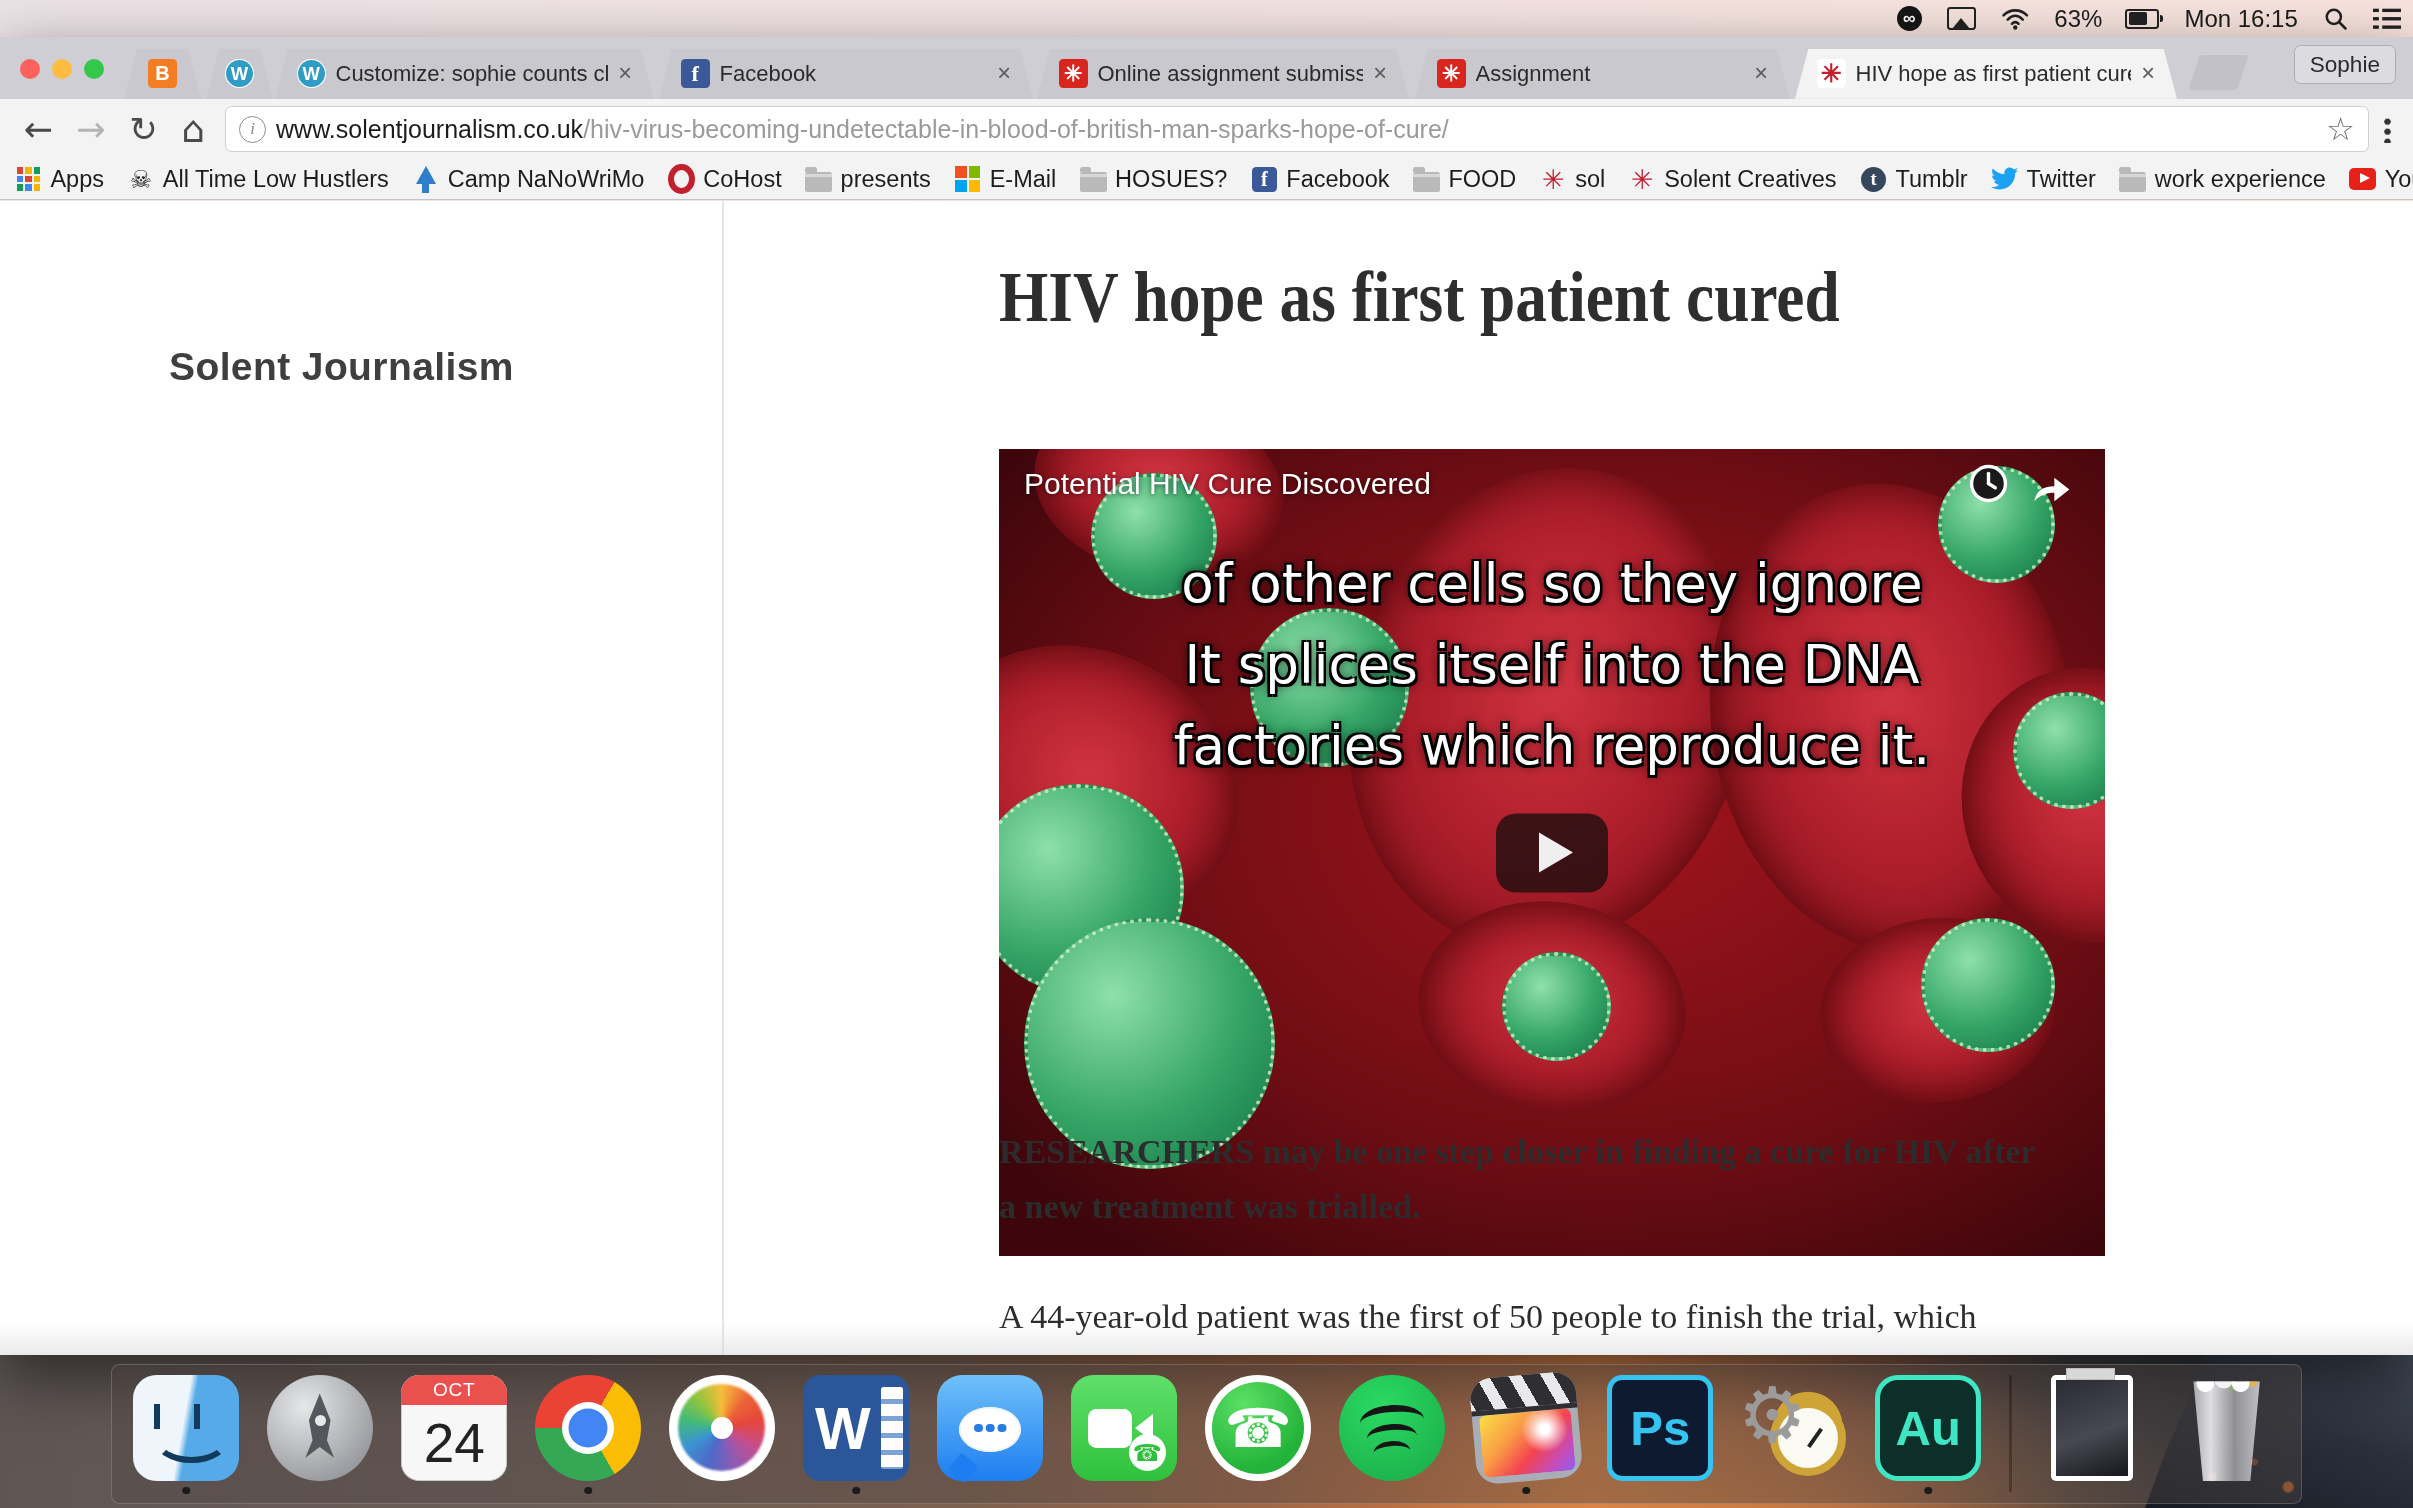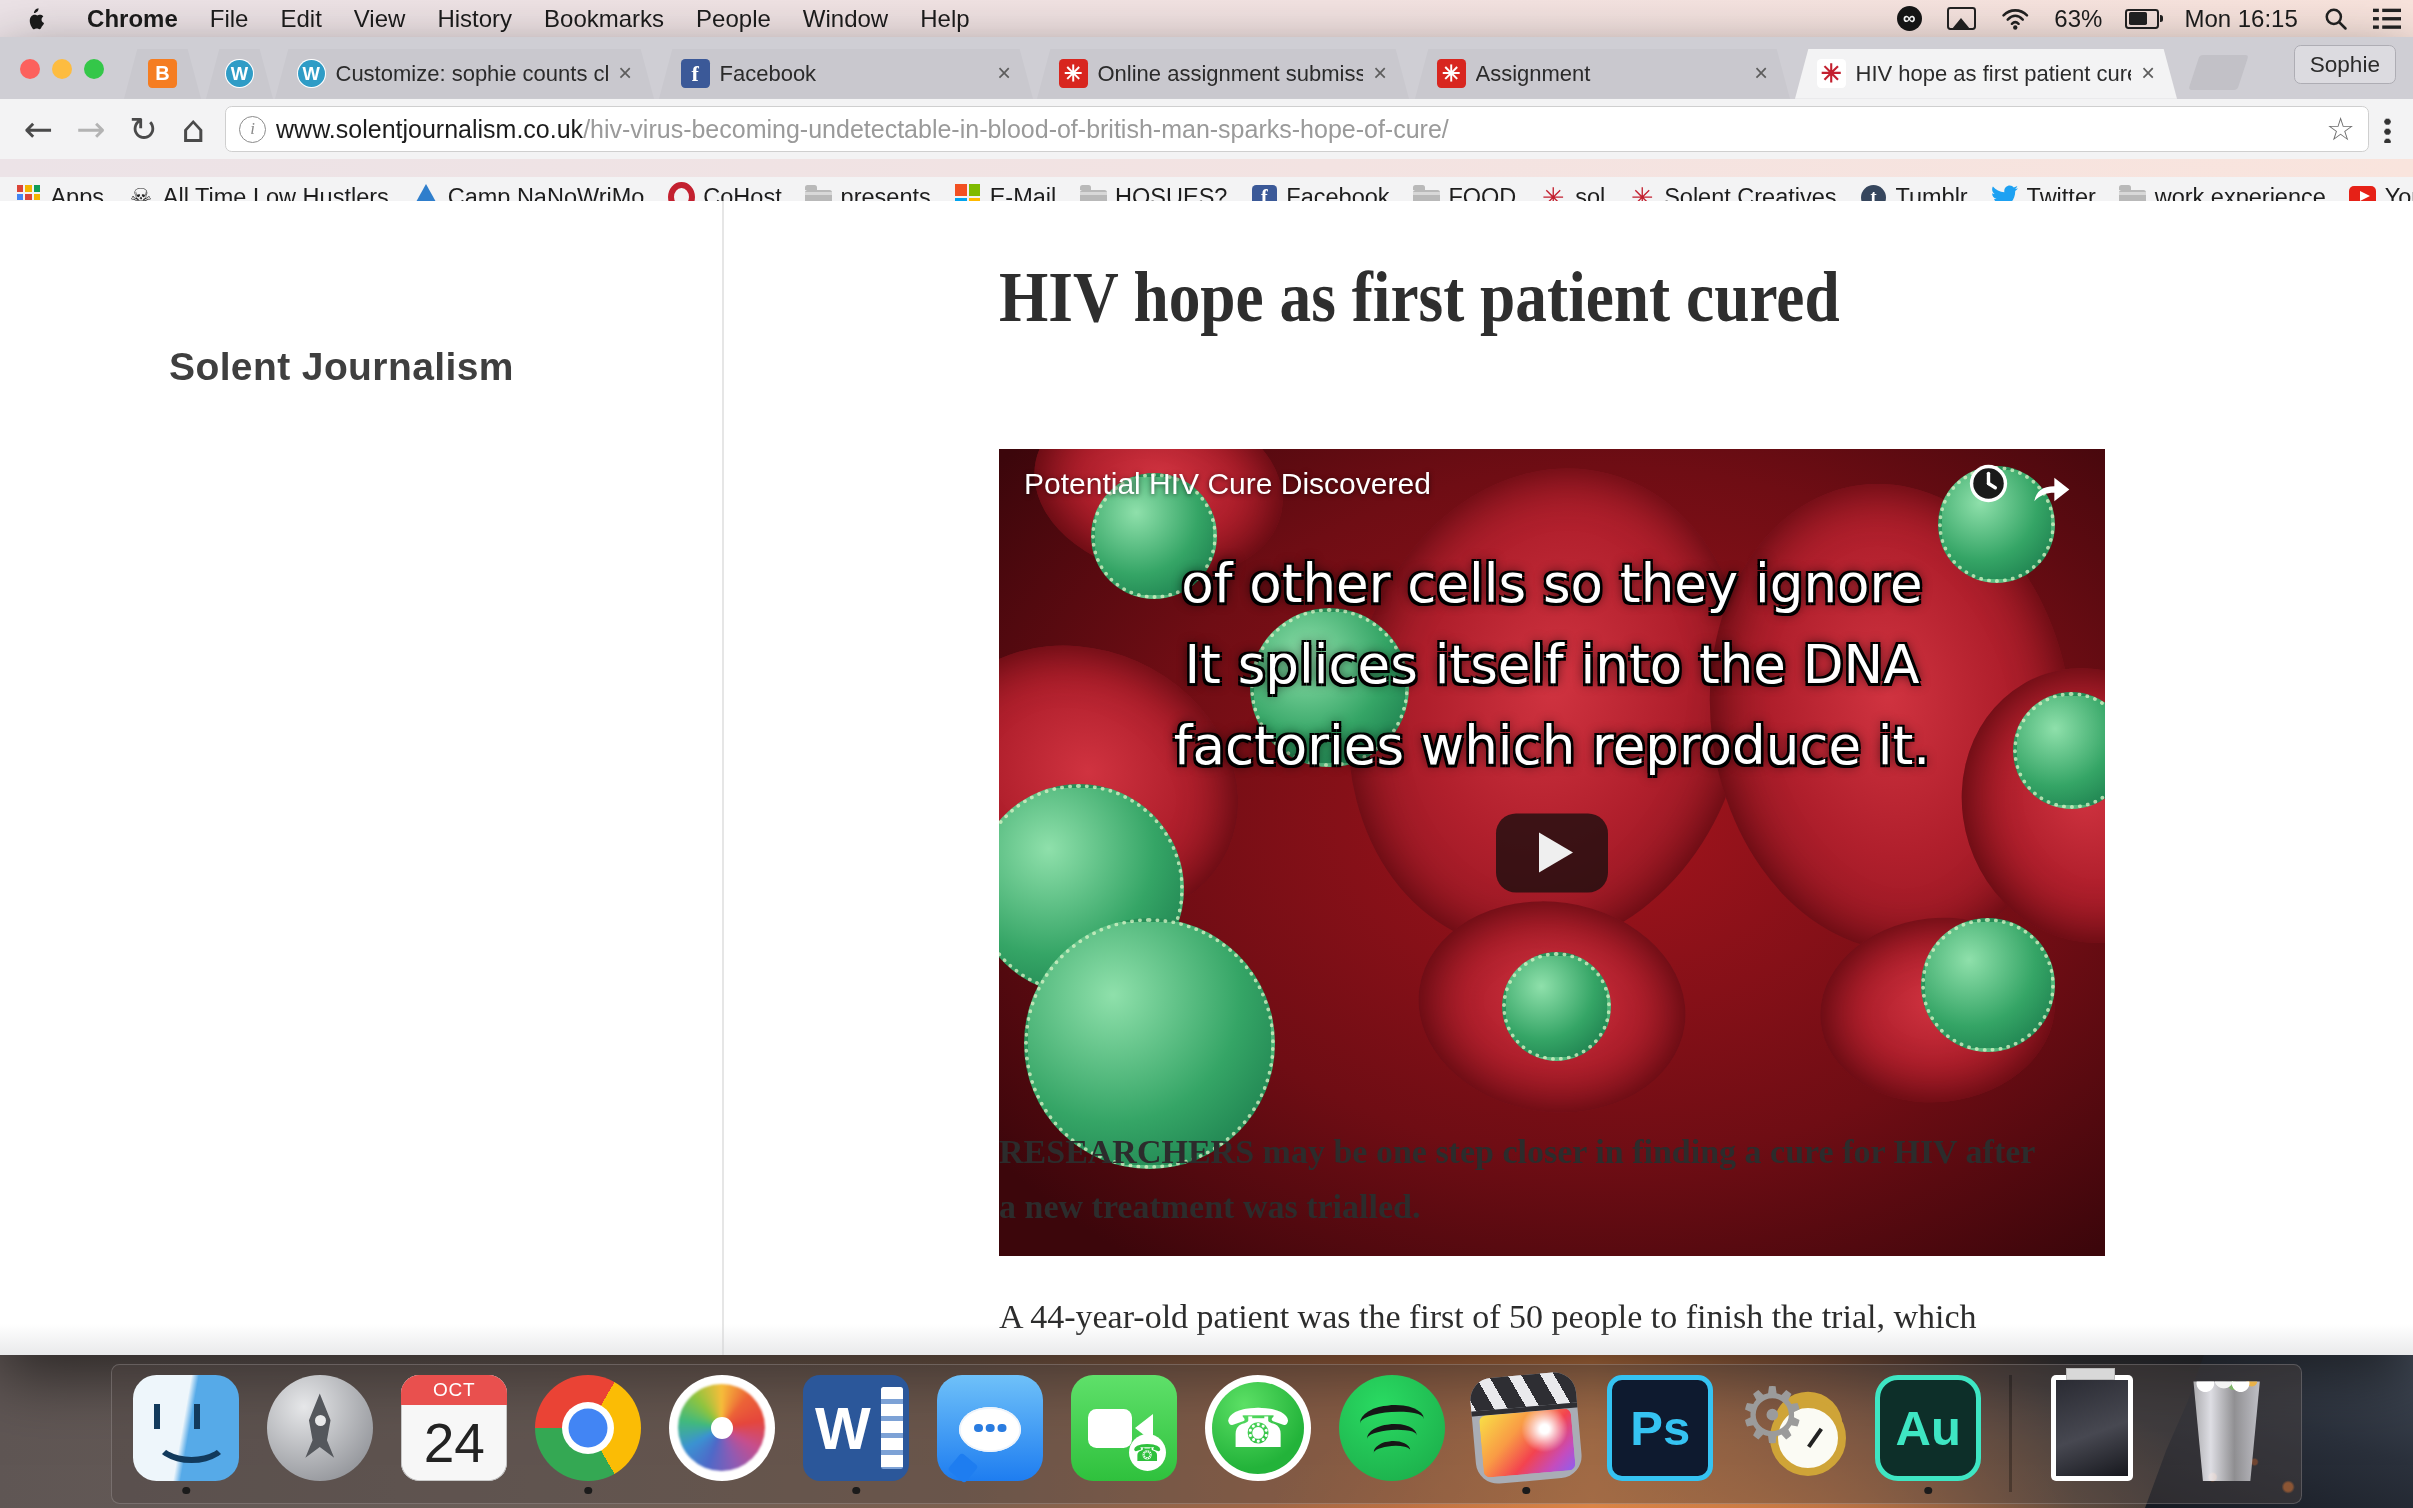--- a/index.html
+++ b/index.html
@@ -53,21 +53,21 @@
   .nav.reload{font-size:34px;}
   .nav.home{font-size:37px;}
   .urlbox{height:44px;background:#fff;border:1.7px solid #cfcfcf;border-radius:6.7px;margin-left:20px;flex:1;display:flex;align-items:center;padding:0 13.4px;gap:10px;}
   .info-i{width:25px;height:25px;border:1.7px solid #8b8b8b;border-radius:50%;color:#8b8b8b;font-size:17px;display:flex;align-items:center;justify-content:center;font-family:"Liberation Serif",serif;font-style:italic;flex:0 0 auto;}
   .url{font-size:25px;white-space:nowrap;overflow:hidden;flex:1;font-family:"Liberation Sans",sans-serif;}
   .url .host{color:#1c1c1c;}
   .url .path{color:#9a9a9a;}
   .star{font-size:32px;color:#6f6f6f;flex:0 0 auto;}
   .menu3{margin:0 22px 0 15px;}
   
-  .bmbar{position:absolute;left:0;top:122px;right:0;height:40px;background:#f3f3f4;border-bottom:1.7px solid #c3c2c8;display:flex;align-items:center;padding:0 15px;gap:23.5px;font-size:23.5px;color:#1d1d1d;margin-top:18px;}
+  .bmbar{position:absolute;left:0;top:122px;right:0;height:40px;background:#f3f3f4;border-bottom:1.7px solid #c3c2c8;display:flex;align-items:center;padding:0 15px;gap:23.5px;font-size:23.5px;color:#1d1d1d;}
   .bm{display:flex;align-items:center;gap:8.4px;white-space:nowrap;}
   .bmi{width:27px;height:27px;display:flex;align-items:center;justify-content:center;flex:0 0 auto;}
   .grid9b{width:23.5px;height:23.5px;display:grid;grid-template-columns:repeat(3,6.7px);grid-template-rows:repeat(3,6.7px);gap:1.7px;}
   .grid9b i{background:#db4437;}
   .grid9b i:nth-child(2){background:#f4b400}.grid9b i:nth-child(3){background:#0f9d58}.grid9b i:nth-child(4){background:#4285f4}.grid9b i:nth-child(5){background:#db4437}.grid9b i:nth-child(6){background:#f4b400}.grid9b i:nth-child(7){background:#0f9d58}.grid9b i:nth-child(8){background:#4285f4}.grid9b i:nth-child(9){background:#f4b400}
   .skull{font-size:25px;color:#222;font-family:"DejaVu Sans",sans-serif;}
   .camp{position:relative;width:25px;height:27px;}
   .camp::before{content:"";position:absolute;left:2.5px;top:0;border-left:10px solid transparent;border-right:10px solid transparent;border-bottom:18.4px solid #2f7ecc;}
   .camp::after{content:"";position:absolute;left:9.2px;top:17px;width:6.7px;height:10px;background:#2f7ecc;}
   .cohost{width:18.4px;height:18.4px;border:6.7px solid #c3202f;border-radius:50%;}
@@ -167,34 +167,20 @@
 </head>
 <body>
 
 <div class="screen">
   <div class="wallpaper"></div>
   <div class="wall-bottom"></div>
   <div class="wall-glow"></div>
   <div class="wall-rock"></div>
 
   <div class="menubar">
-    <div class="mb-left">
-      <svg class="mb-apple" viewBox="0 0 17 20">
-          <path fill="#1c1c1c" d="M11.5 1c.1 1.1-.3 2.1-1 2.9-.7.8-1.8 1.4-2.9 1.3-.1-1 .4-2.1 1-2.7C9.3 1.7 10.5 1.1 11.5 1zM14.3 16.6c-.5 1.2-1.1 2.4-2 2.4-.9 0-1.2-.6-2.3-.6s-1.4.6-2.3.6c-.9 0-1.7-1.3-2.3-2.5C3.8 13.8 3.5 10 5.2 8.1 6 7.2 7.1 6.7 8.2 6.7c.9 0 1.7.6 2.3.6.6 0 1.5-.7 2.5-.6.4 0 1.7.2 2.6 1.4-2.3 1.4-1.9 4.6.6 5.6-.4 1.1-.7 1.9-1.9 2.9z"></path>
-        </svg>
-      <span class="mb-app">Chrome</span>
-      <span>File</span>
-      <span>Edit</span>
-      <span>View</span>
-      <span>History</span>
-      <span>Bookmarks</span>
-      <span>People</span>
-      <span>Window</span>
-      <span>Help</span>
-    </div>
     <div class="mb-right">
       <span class="mi cc-icon">∞</span>
       <span class="mi">
           <span class="airplay"></span>
         </span>
       <svg width="28.5" height="23.5" viewBox="0 0 34 28">
           <g fill="none" stroke="#222" stroke-width="3" stroke-linecap="round">
             <path d="M3 10 C11 2 23 2 31 10"></path>
             <path d="M8 15 C14 9 20 9 26 15"></path>
             <path d="M13 20 C15.5 17.5 18.5 17.5 21 20"></path>

